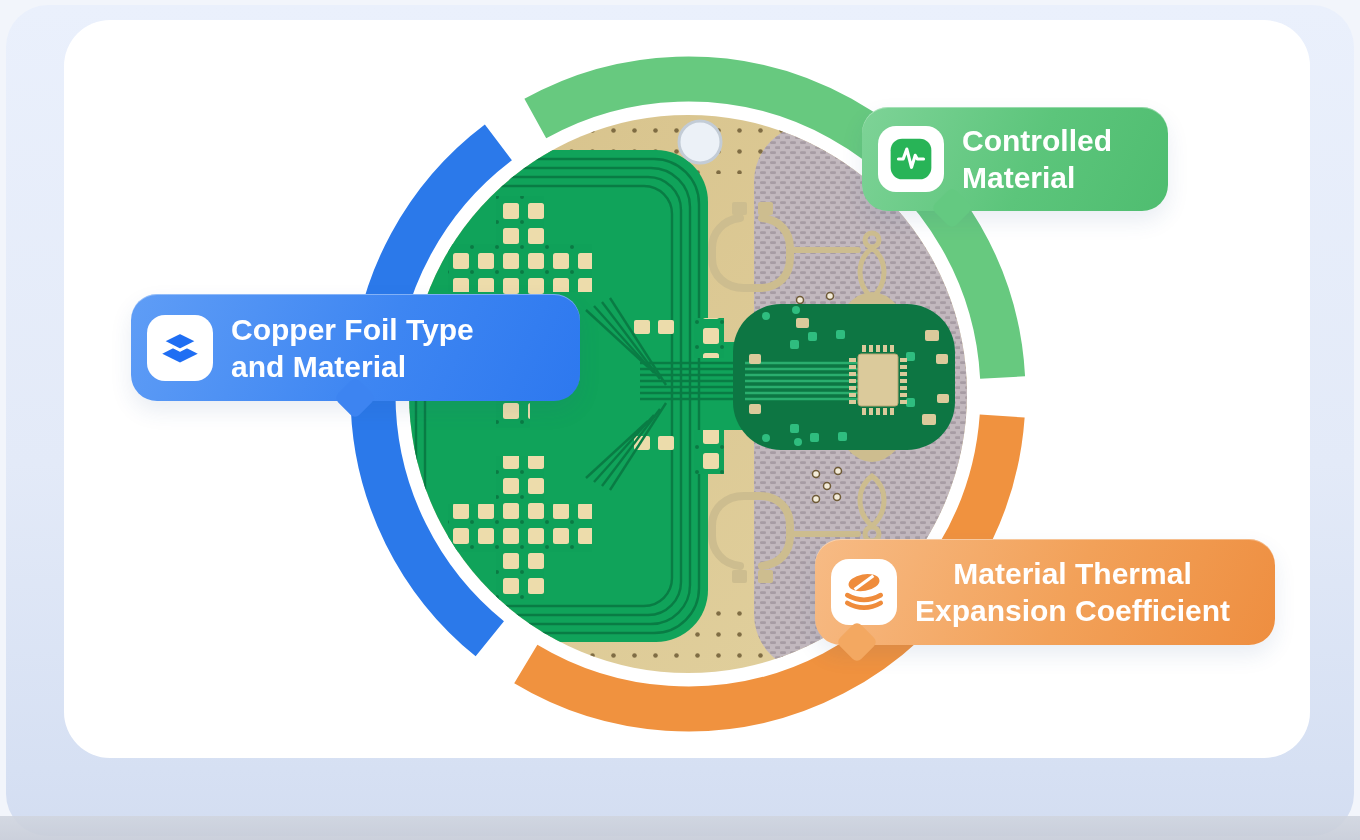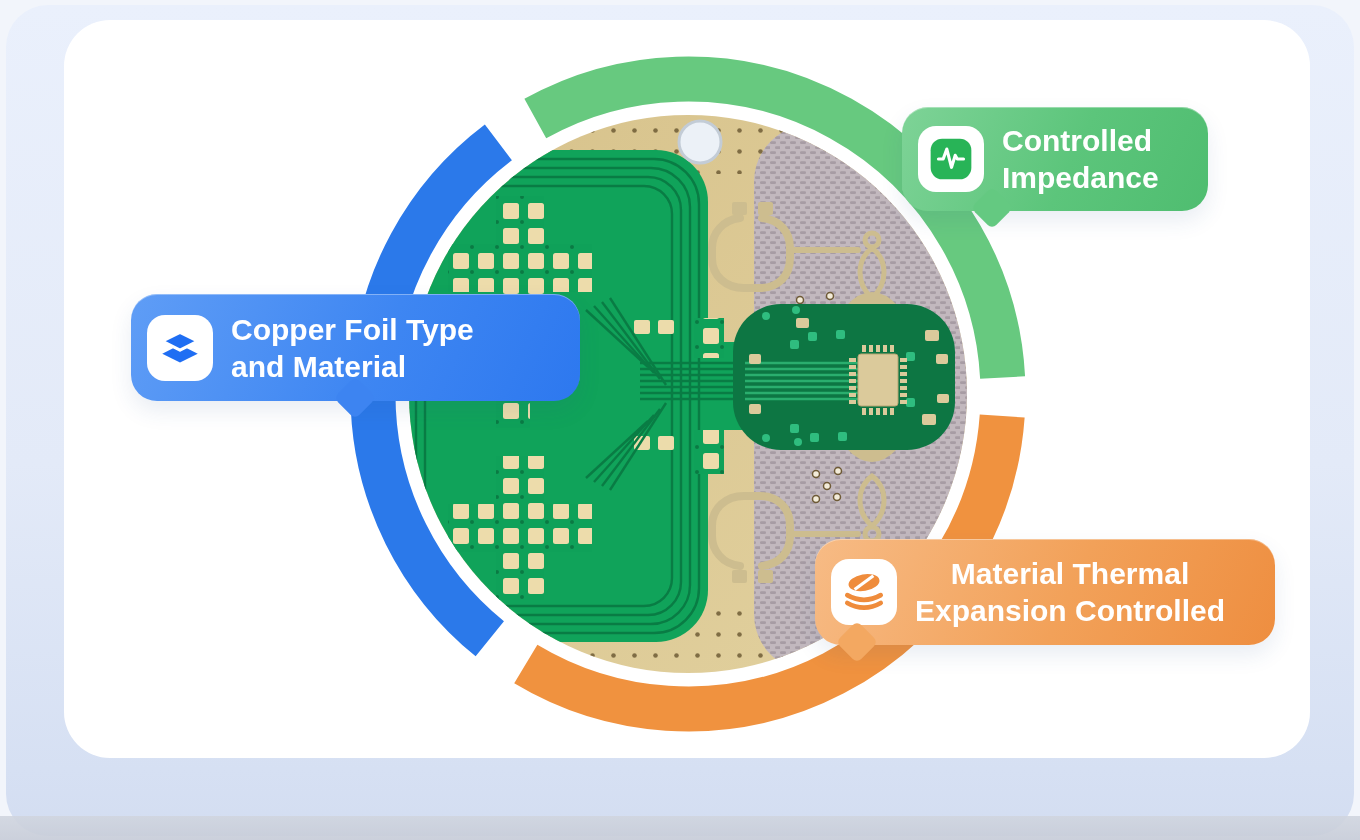--- a/index.html
+++ b/index.html
@@ -19,21 +19,21 @@
   
   .callout{position:absolute;border-radius:26px;display:flex;align-items:center;
            gap:18px;padding:0 20px 0 16px;color:#fff;font-weight:700;font-size:30px;
            line-height:37px;box-shadow:inset 0 1px 0 rgba(255,255,255,.35),0 10px 22px rgba(40,80,140,.10);
            box-sizing:border-box;}
   .callout .lines span{display:block;}
   .tile{width:66px;height:66px;background:#ffffff;border-radius:18px;flex:0 0 auto;
         display:flex;align-items:center;justify-content:center;}
   .tile svg{width:48px;height:48px;display:block;}
   .tail{position:absolute;width:30px;height:30px;border-radius:6px;transform:rotate(45deg);}
-  .callout.green{background:linear-gradient(115deg,#7ed397 0%,#5cc57b 55%,#4fbd70 100%);margin-left:40px;}
+  .callout.green{background:linear-gradient(115deg,#7ed397 0%,#5cc57b 55%,#4fbd70 100%);}
   .callout.green .tail{background:#64c981;left:75px;top:86px;}
   .callout.blue{background:linear-gradient(115deg,#5f9df6 0%,#3e86f2 55%,#2d78ef 100%);}
   .callout.blue .tail{background:#3d84f1;left:209px;top:89px;}
   .callout.orange{background:linear-gradient(115deg,#f7bb85 0%,#f2a159 55%,#ee8e40 100%);text-align:center;}
   .callout.orange .tail{background:#f3a861;left:27px;top:88px;}
 </style>
 </head>
 <body>
 
 <div class="stage">
@@ -220,21 +220,21 @@
   <div class="callout green" style="left:862px;top:107px;width:306px;height:104px">
     <span class="tail"></span>
     <span class="tile">
       <svg viewBox="0 0 46 46">
         <rect x="3.5" y="3.5" width="39" height="39" rx="11" fill="#28b457"></rect>
         <polyline points="11,23 15.5,23 19,13.5 23.5,31 27,19.5 29,23 35,23" fill="none" stroke="#fff" stroke-width="3" stroke-linecap="round" stroke-linejoin="round"></polyline>
       </svg>
     </span>
     <span class="lines">
       <span>Controlled</span>
-      <span>Impedance</span>
+      <span>Material</span>
     </span>
   </div>
 
   <div class="callout blue" style="left:131px;top:294px;width:449px;height:107px">
     <span class="tail"></span>
     <span class="tile">
       <svg viewBox="0 0 46 46">
         <path d="M23 20 L40 28.5 L23 37 L6 28.5 Z" fill="#1f6ef3"></path>
         <path d="M23 8 L40 16.5 L23 25 L6 16.5 Z" fill="#1f6ef3" stroke="#fff" stroke-width="3" stroke-linejoin="round"></path>
       </svg>
@@ -252,16 +252,16 @@
         <g transform="rotate(-10 23 14)">
           <ellipse cx="23" cy="14" rx="15" ry="8" fill="#ef8c3c"></ellipse>
           <line x1="13" y1="19" x2="33" y2="9" stroke="#fff" stroke-width="3"></line>
         </g>
         <path d="M7 26 Q23 35 39 26" fill="none" stroke="#ef8c3c" stroke-width="4.5" stroke-linecap="round"></path>
         <path d="M7 33.5 Q23 42.5 39 33.5" fill="none" stroke="#ef8c3c" stroke-width="4.5" stroke-linecap="round"></path>
       </svg>
     </span>
     <span class="lines">
       <span>Material Thermal</span>
-      <span>Expansion Controlled</span>
+      <span>Expansion Coefficient</span>
     </span>
   </div>
 </div>
 
 </body></html>

